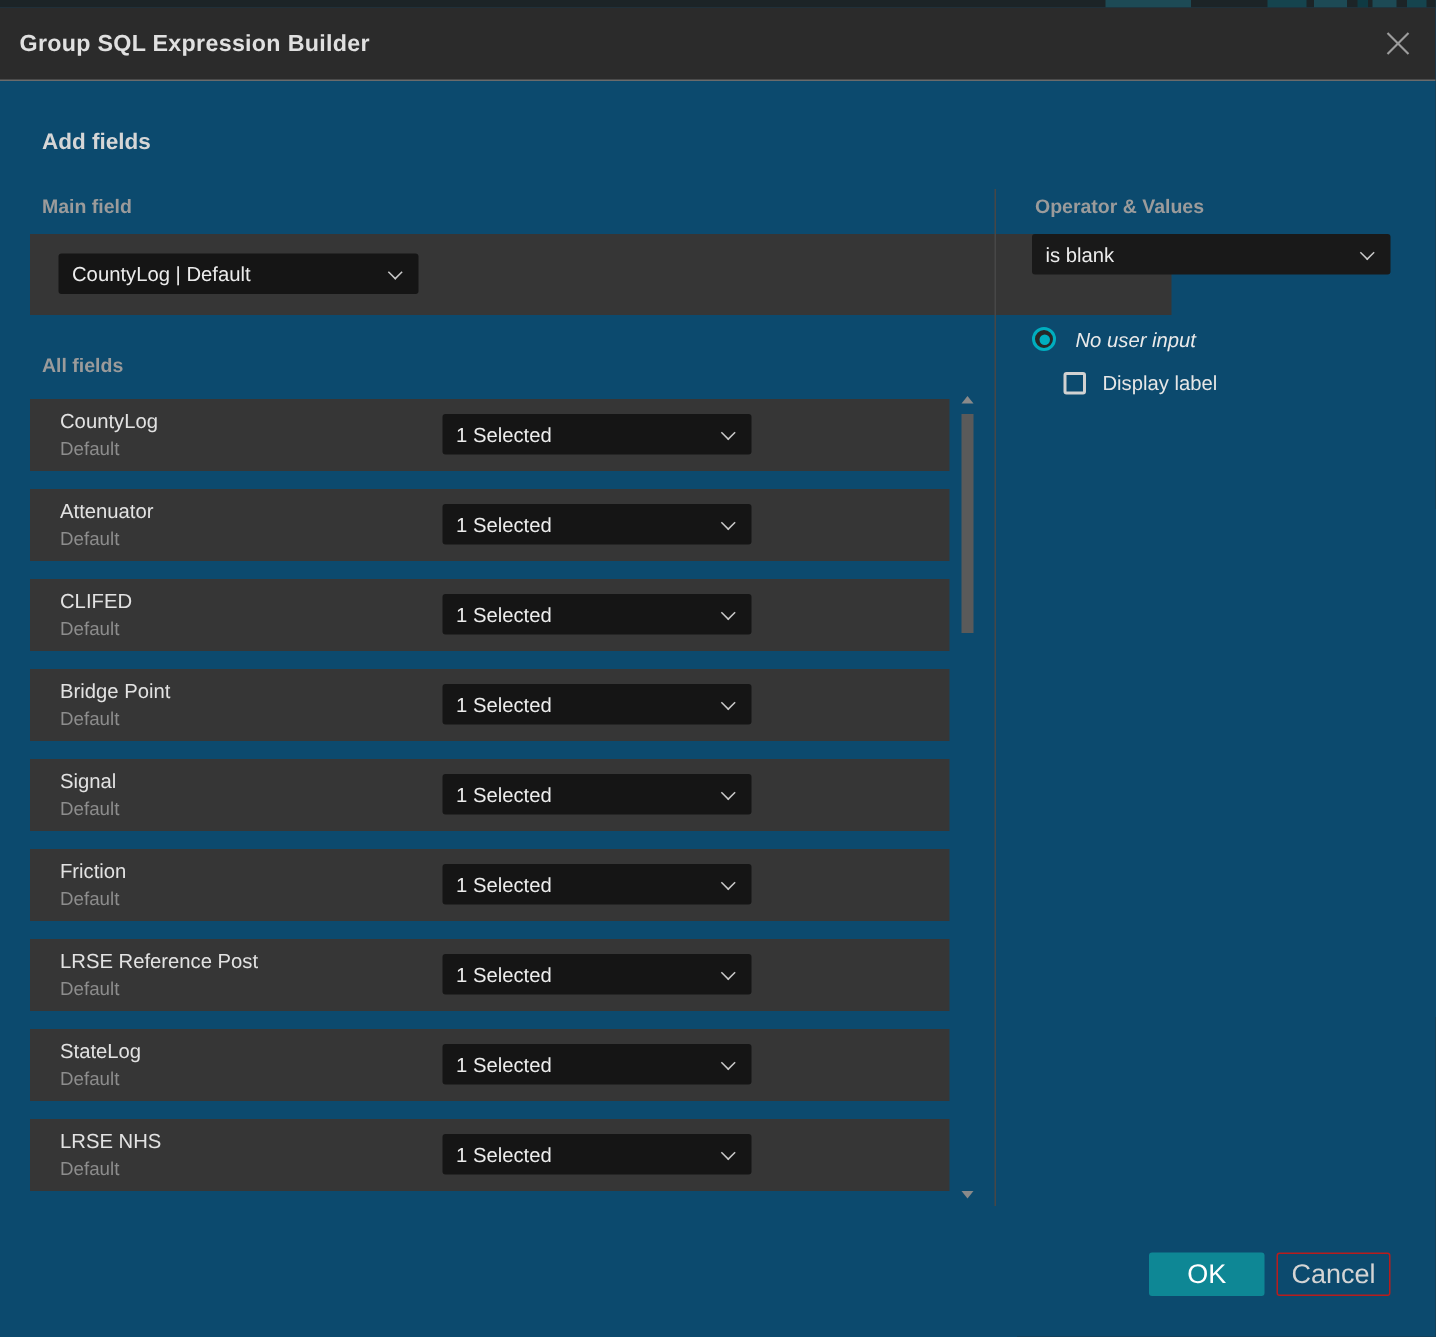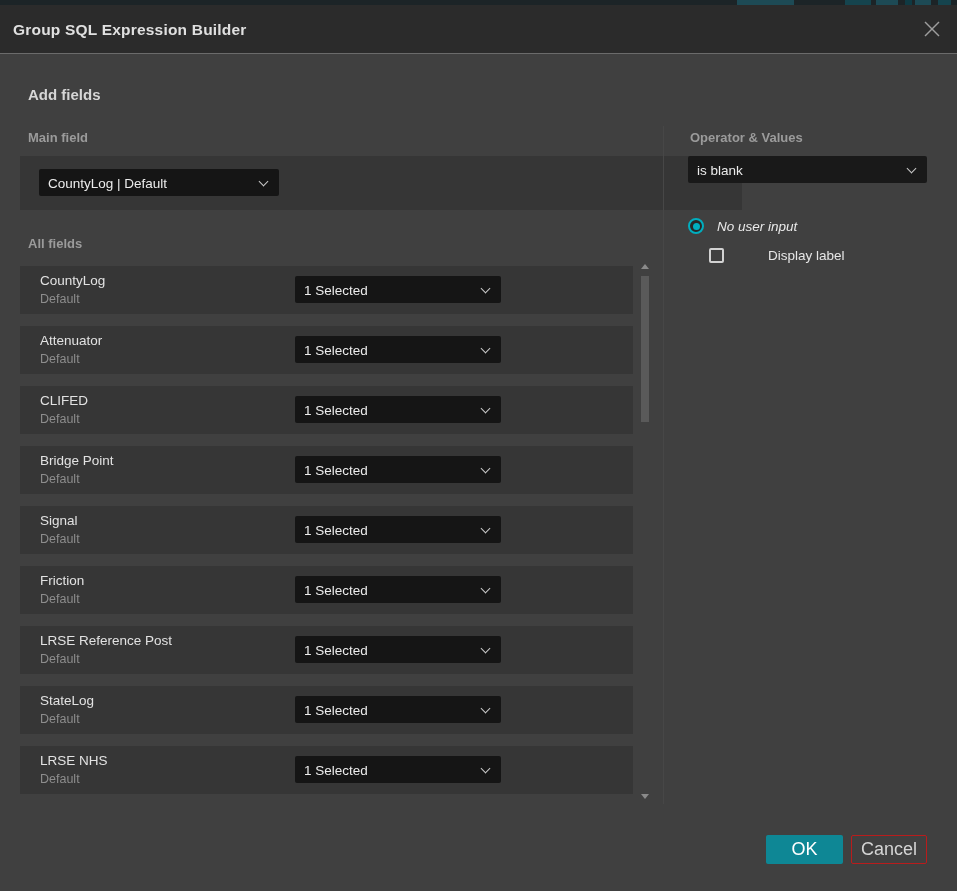--- a/index.html
+++ b/index.html
@@ -7,38 +7,38 @@
     width:957px;height:891px;position:relative;overflow:hidden;
     background:#262626;
     font-family:"Liberation Sans", sans-serif;
     -webkit-font-smoothing:antialiased;
   }
   
   .top-strip{position:absolute;top:0;left:0;width:957px;height:5px;background:#1c2427;}
   .top-strip .blk{position:absolute;top:0;height:5px;}
 
   
-  .dialog{position:absolute;top:5px;left:0;width:957px;height:886px;background:#404040;}
+  .dialog{position:absolute;top:5px;left:0;width:957px;height:886px;background:#0c4a6e;}
   .dlg-header{position:absolute;top:0;left:0;width:957px;height:49px;background:#2b2b2b;border-bottom:1px solid #6b6b6b;box-sizing:border-box;}
   .dlg-title{position:absolute;left:13px;top:0;line-height:49px;font-size:15.5px;font-weight:bold;color:#e0e0e0;letter-spacing:.2px;}
   .dlg-close{position:absolute;right:15px;top:14px;width:20px;height:20px;cursor:pointer;}
 
   .section-title{position:absolute;font-size:15px;font-weight:bold;color:#d6d6d6;}
   .group-label{position:absolute;font-size:13px;font-weight:bold;color:#9b9b9b;}
 
   
   .select{position:absolute;background:#151515;border-radius:2px;box-sizing:border-box;cursor:pointer;}
   .select .sel-text{position:absolute;left:9px;top:50%;transform:translateY(-50%);font-size:13.5px;color:#ececec;white-space:nowrap;}
   .select .sel-text.with-icon{left:31px;}
   .chev{position:absolute;right:12px;top:50%;width:6px;height:6px;margin-top:-5px;
         border-right:1.6px solid #c9c9c9;border-bottom:1.6px solid #c9c9c9;transform:rotate(45deg);}
   .cal-icon{position:absolute;left:8px;top:50%;transform:translateY(-50%);width:16px;height:16px;}
 
   
-  .main-panel{position:absolute;left:20px;top:151px;width:722px;height:54px;background:#363636;}
+  .main-panel{position:absolute;left:20px;top:151px;width:722px;height:54px;background:#363636;padding-left:39px;}
 
   
   .field-row{position:absolute;left:20px;width:613px;height:48px;background:#363636;}
   .row-name{position:absolute;left:20px;top:7px;font-size:13.5px;color:#e2e2e2;}
   .row-sub{position:absolute;left:20px;top:26px;font-size:12.5px;color:#8d8d8d;}
   .row-select{left:275px;top:10px;width:206px;height:27px;}
 
   
   .sb-thumb{position:absolute;left:641px;top:271px;width:8px;height:146px;background:#5a5a5a;cursor:pointer;}
   .sb-arrow{position:absolute;left:641px;width:0;height:0;border-left:4px solid transparent;border-right:4px solid transparent;cursor:pointer;}
@@ -48,21 +48,21 @@
   
   .v-divider{position:absolute;left:663px;top:121px;width:1px;height:678px;background:#474747;}
 
   
   .radio-row{position:absolute;left:688px;top:213px;height:18px;cursor:pointer;}
   .radio{position:absolute;left:0;top:0;width:16px;height:16px;border-radius:50%;border:2.5px solid #00aebf;box-sizing:border-box;background:#272727;}
   .radio .dot{position:absolute;left:50%;top:50%;width:7px;height:7px;margin:-3.5px 0 0 -3.5px;border-radius:50%;background:#00aebf;}
   .radio-label{position:absolute;left:29px;top:0;line-height:17px;font-size:13.5px;color:#eaeaea;white-space:nowrap;font-style:italic;}
   .check-row{position:absolute;left:709px;top:243px;height:18px;cursor:pointer;}
   .checkbox{position:absolute;left:0;top:0;width:15px;height:15px;border:2px solid #d2d2d2;border-radius:2px;box-sizing:border-box;background:transparent;}
-  .check-label{position:absolute;left:26px;top:0;line-height:16px;font-size:13.5px;color:#e6e6e6;white-space:nowrap;margin-left:33px;}
+  .check-label{position:absolute;left:26px;top:0;line-height:16px;font-size:13.5px;color:#e6e6e6;white-space:nowrap;}
 
   
   .btn{position:absolute;top:830px;height:29px;box-sizing:border-box;font-size:18px;text-align:center;line-height:29px;border-radius:2px;cursor:pointer;}
   .btn-ok{left:766px;width:77px;background:#0e8795;color:#ffffff;}
   .btn-cancel{left:851px;width:76px;background:transparent;border:1px solid #b91c1c;color:#d4d4d4;line-height:27px;}
 </style>
 </head>
 <body>
 
 <div class="top-strip">

